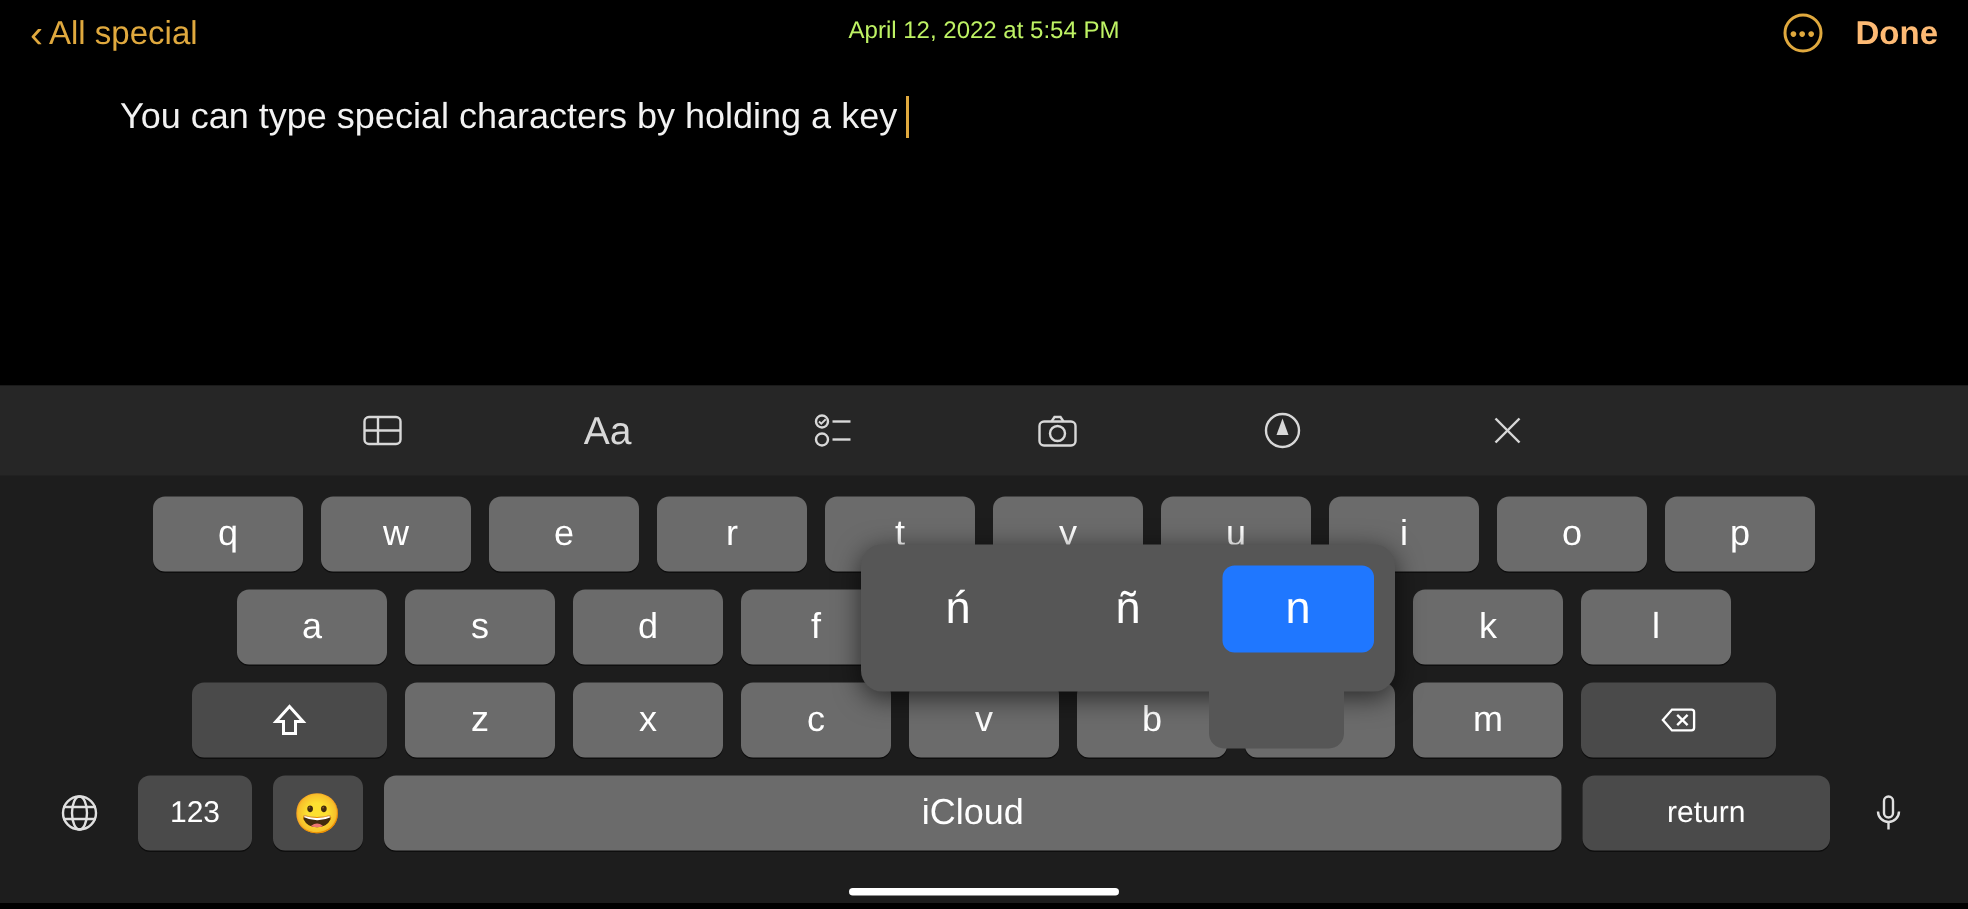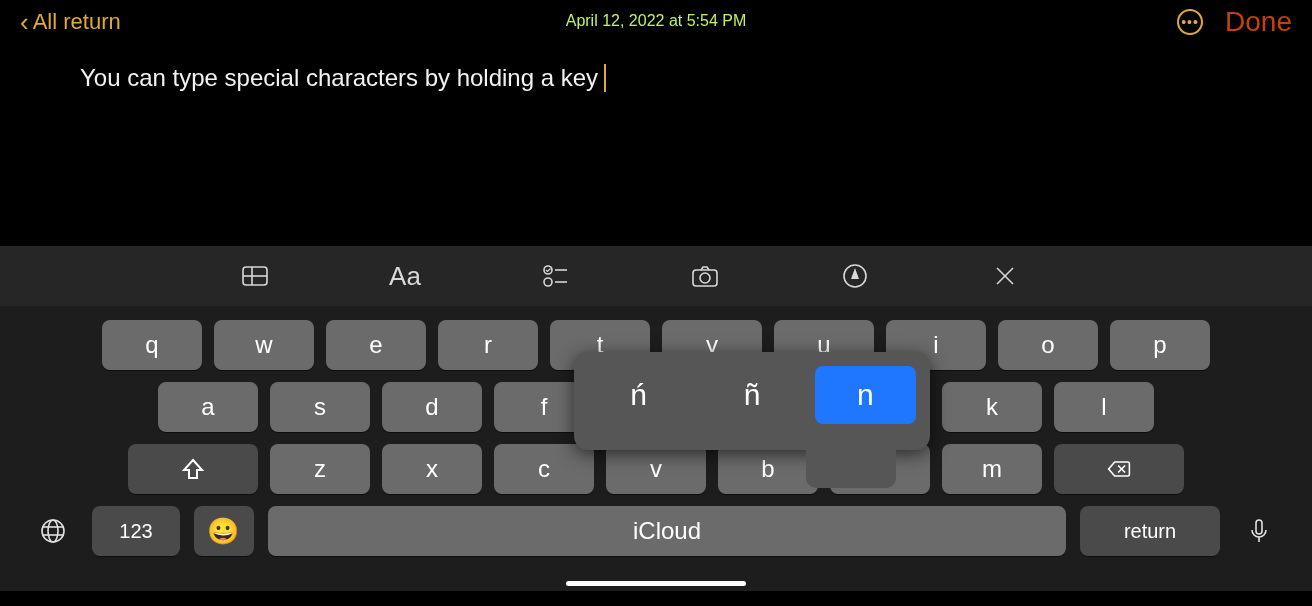--- a/index.html
+++ b/index.html
@@ -6,71 +6,71 @@
   html, body { width: 1312px; height: 606px; background: #000; overflow: hidden; }
   .screen { width: 1312px; height: 606px; position: relative; display: flex; flex-direction: column; }
 
   
   .topbar { height: 44px; display: flex; align-items: center; padding: 0 20px; }
   .back { display: flex; align-items: center; color: #e0a93e; font-size: 22px; gap: 4px; }
   .back-chevron { font-size: 26px; line-height: 1; }
   .spacer { flex: 1; }
   .more-circle { width: 26px; height: 26px; border: 2px solid #e0a93e; border-radius: 50%; display: flex; align-items: center; justify-content: center; margin-right: 22px; }
   .more-dots { color: #e0a93e; font-size: 14px; letter-spacing: 1px; line-height: 1; }
-  .done { color: #c2410c; font-size: 28px; font-weight: 400; }
+  .done { color: #fdba74; font-size: 22px; font-weight: 700; }
   .timestamp { position: absolute; left: 50%; transform: translateX(-50%); top: 12px; color: #bef264; font-size: 16px; }
 
   
   .note-body { padding: 20px 80px 0 80px; color: #f2f2f2; font-size: 24px; font-weight: 400; display: flex; align-items: center; }
   .cursor { display: inline-block; width: 2px; height: 28px; background: #e0a93e; margin-left: 6px; }
 
   
-  .kbwrap { position: absolute; bottom: 15px; left: 0; right: 0; height: 345px; background: #1d1d1d; display: flex; flex-direction: column; }
+  .kbwrap { position: absolute; bottom: 4px; left: 0; right: 0; height: 345px; background: #1d1d1d; display: flex; flex-direction: column; }
   .toolbar { height: 60px; background: #262626; display: flex; align-items: center; padding: 0 40px; }
   .toolbar-items { flex: 1; display: flex; justify-content: space-around; align-items: center; max-width: 900px; margin-left: 140px; }
   .tool { color: #d8d8d8; display: flex; align-items: center; justify-content: center; width: 50px; height: 40px; }
   .tool svg { width: 30px; height: 30px; stroke: #d8d8d8; fill: none; stroke-width: 1.6; }
   .tool.aa { font-size: 26px; color: #d8d8d8; }
   .tool.close svg { width: 22px; height: 22px; }
 
   .keyboard { flex: 1; padding: 14px 24px 0 24px; display: flex; flex-direction: column; gap: 12px; position: relative; }
   .row { display: flex; gap: 12px; justify-content: center; }
   .key { background: #6b6b6b; color: #fff; border-radius: 8px; height: 50px; display: flex; align-items: center; justify-content: center; font-size: 24px; box-shadow: 0 1px 0 rgba(0,0,0,0.5); }
   .key.letter { width: 100px; }
   .key.sys { background: #4a4a4a; }
   .key.space { flex: 1; }
   .row3-shift, .row3-bksp { width: 130px; }
   .row0 .key.letter { width: 100px; }
   .row1 { padding: 0 52px; }
   .key svg { width: 26px; height: 26px; stroke: #fff; fill: none; stroke-width: 2; }
   .key.bksp svg { stroke-width: 1.8; }
-  .key.num { width: 88px; font-size: 20px; }
+  .key.num { width: 76px; font-size: 20px; }
   .key.emoji { width: 60px; font-size: 26px; }
-  .key.return { width: 140px; font-size: 20px; }
+  .key.return { width: 165px; font-size: 20px; }
   .globe, .mic { width: 50px; height: 50px; display: flex; align-items: center; justify-content: center; color: #e0e0e0; }
   .globe svg, .mic svg { width: 30px; height: 30px; stroke: #e0e0e0; fill: none; stroke-width: 1.6; }
 
   
   .popup { position: absolute; top: 46px; left: 574px; width: 356px; height: 98px; background: #565656; border-radius: 14px; box-shadow: 0 4px 18px rgba(0,0,0,0.6); display: flex; align-items: flex-start; padding: 14px 14px; gap: 12px; z-index: 10; }
   .popup-tail { position: absolute; right: 34px; bottom: -38px; width: 90px; height: 50px; background: #565656; border-radius: 0 0 10px 10px; }
   .popkey { flex: 1; height: 58px; border-radius: 8px; display: flex; align-items: center; justify-content: center; font-size: 30px; color: #fff; }
   .popkey.sel { background: #1f77ff; }
 
   .homebar { position: absolute; bottom: 5px; left: 50%; transform: translateX(-50%); width: 180px; height: 5px; background: #fff; border-radius: 3px; }
 
   .row4wrap { display: flex; align-items: center; gap: 14px; padding: 0 4px 10px 4px; }
 </style>
 </head>
 <body>
 
 <div class="screen">
   <div class="topbar">
     <div class="back">
       <span class="back-chevron">‹</span>
-      <span>All return</span>
+      <span>All special</span>
     </div>
     <div class="timestamp">April 12, 2022 at 5:54 PM</div>
     <div class="spacer"></div>
     <div class="more-circle">
       <span class="more-dots">•••</span>
     </div>
     <div class="done">Done</div>
   </div>
 
   <div class="note-body">

